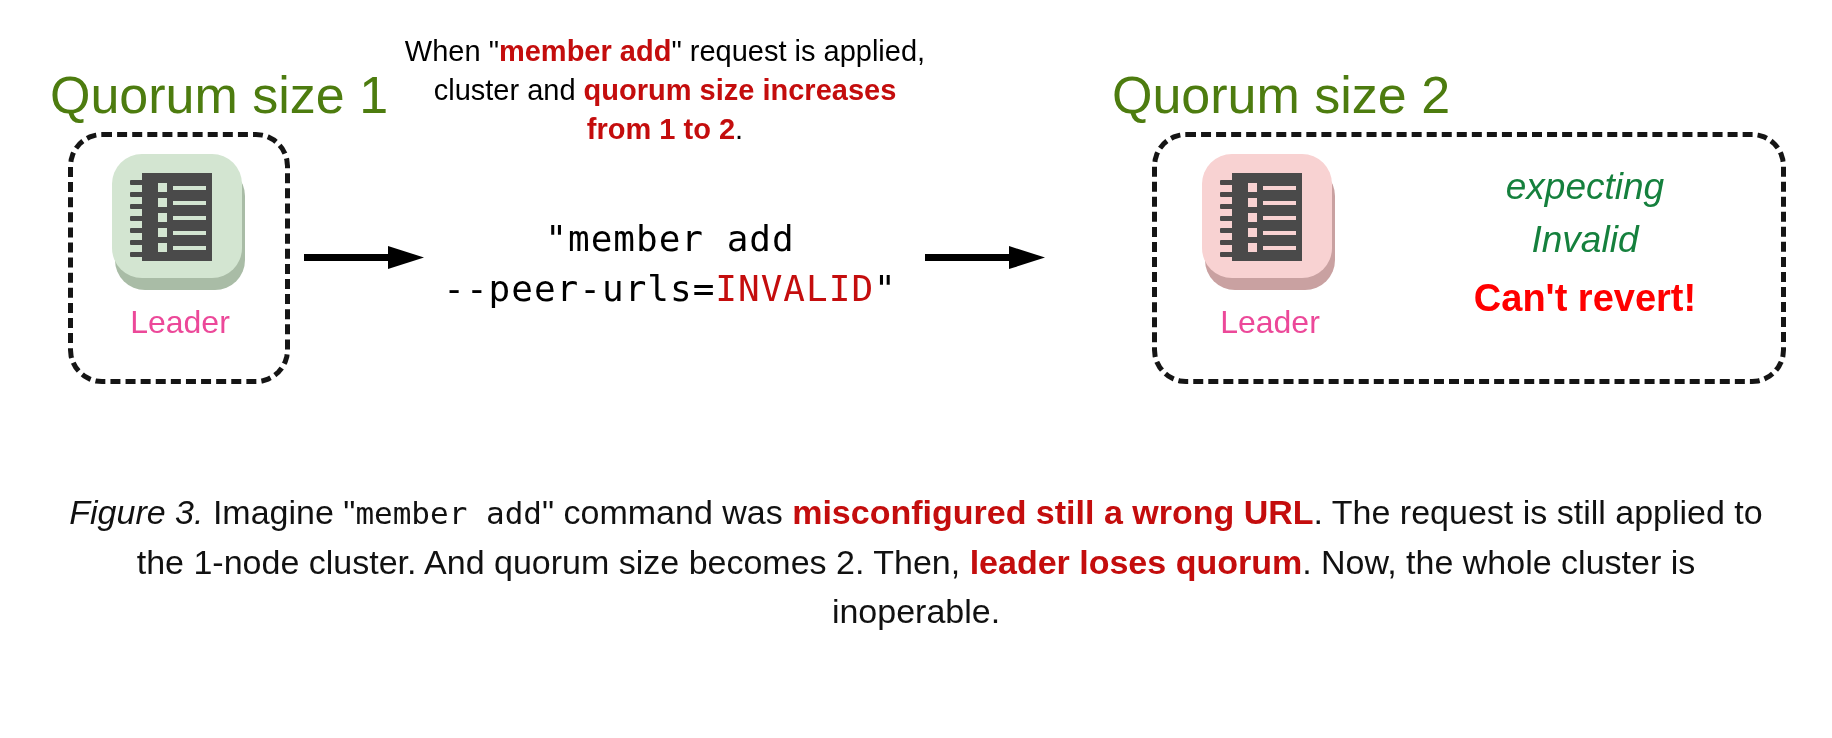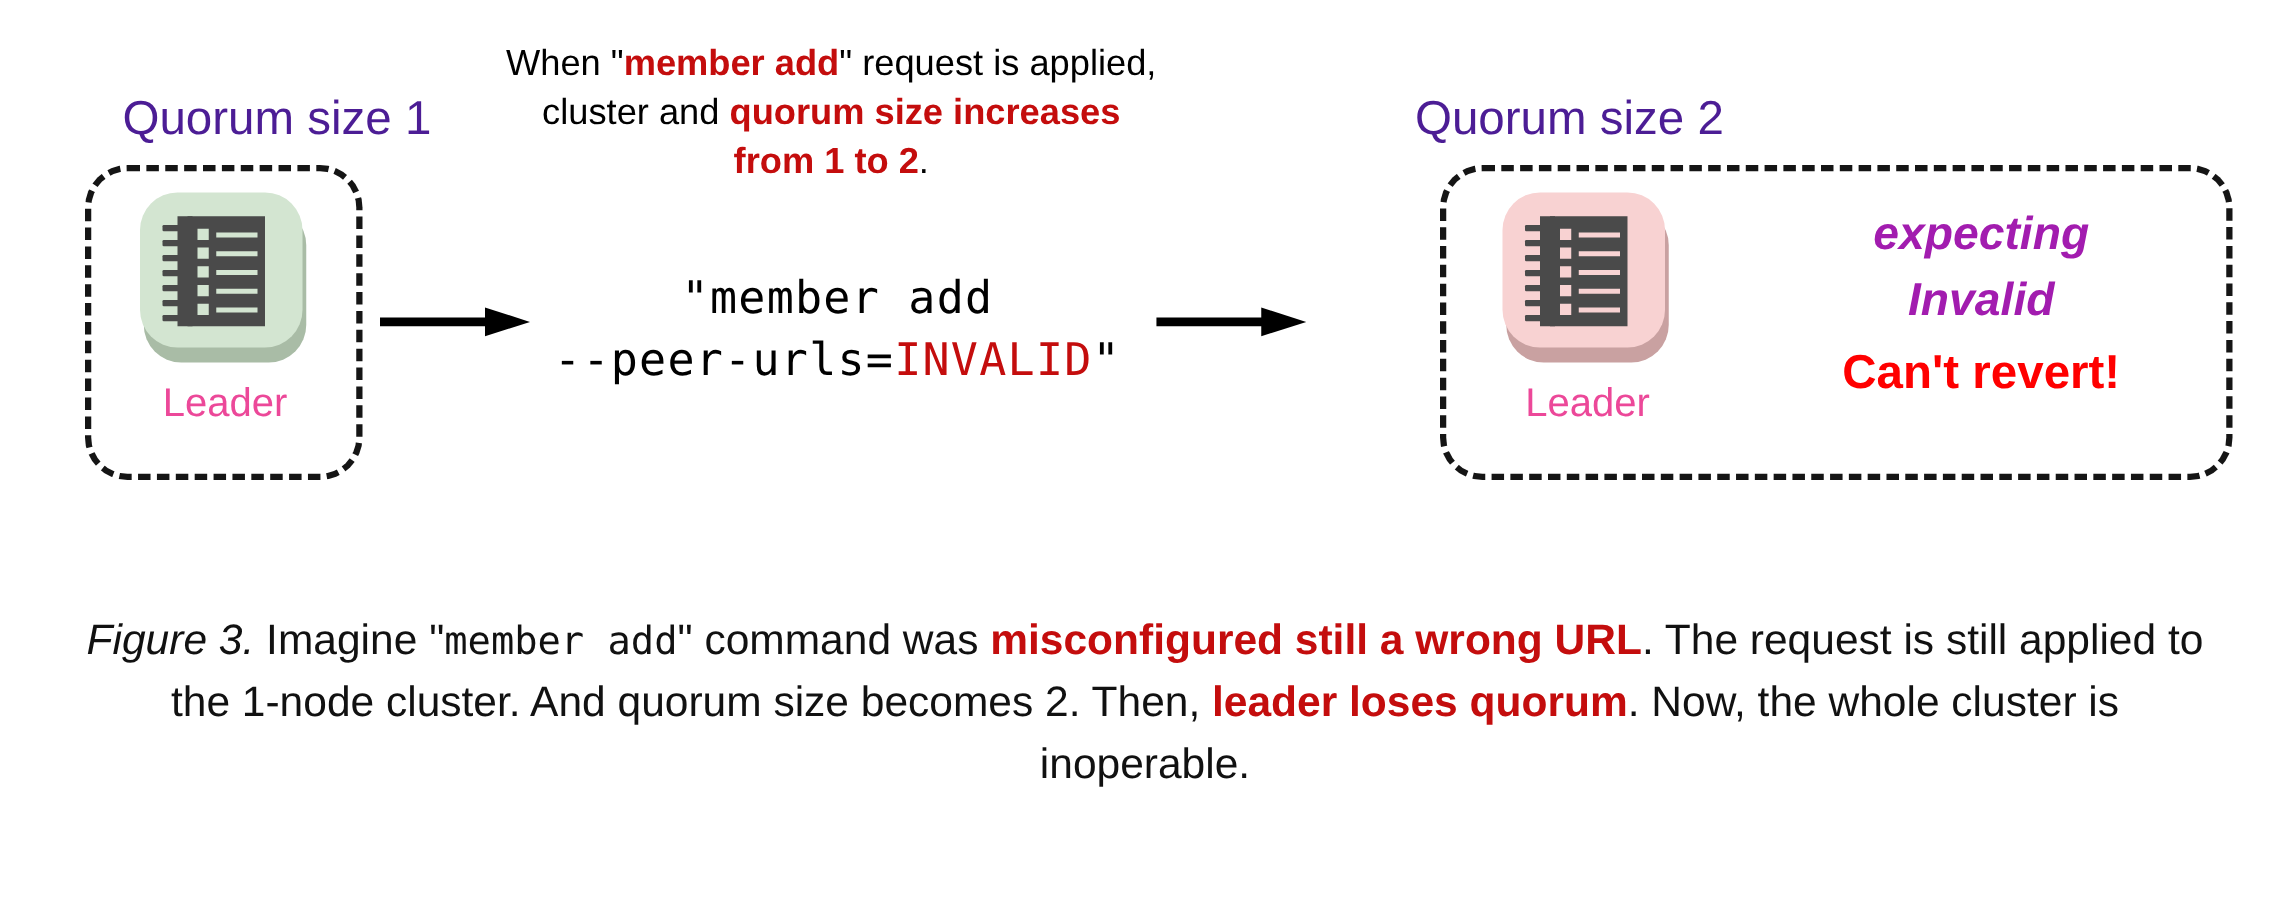--- a/index.html
+++ b/index.html
@@ -26,28 +26,27 @@
   
   #diagram {
     position: absolute;
     left: 0; top: 0;
     width: 1832px; height: 470px;
   }
 
   
   .cluster-title {
     position: absolute;
-    font-size: 38px;
+    font-size: 52px;
     line-height: 46px;
     white-space: nowrap;
-    color: #4c1d95;
-    margin-left: 48px;
+    color: #4d7c0f;
   }
   #title-left  { left: 50px;  top: 72px; }
-  #title-right { left: 1084px; top: 72px; }
+  #title-right { left: 1112px; top: 72px; }
 
   
   .cluster-box {
     position: absolute;
     border: 5px dashed #151515;
     border-radius: 34px;
     box-sizing: border-box;
     background: #ffffff;
   }
   #cluster-left {
@@ -135,22 +134,21 @@
   #right-status {
     position: absolute;
     left: 1400px; top: 160px;
     width: 370px;
     text-align: center;
   }
   .status-line {
     font-style: italic;
     font-size: 37px;
     line-height: 53px;
-    color: #a21caf;
-    font-weight: bold;
+    color: #15803d;
   }
   #cant-revert {
     margin-top: 14px;
     font-size: 38px;
     line-height: 36px;
   }
 
   
   #caption {
     position: absolute;

